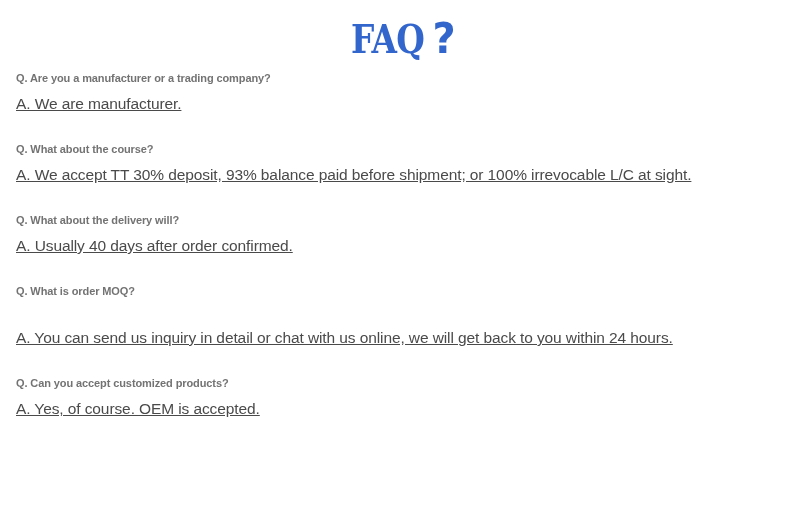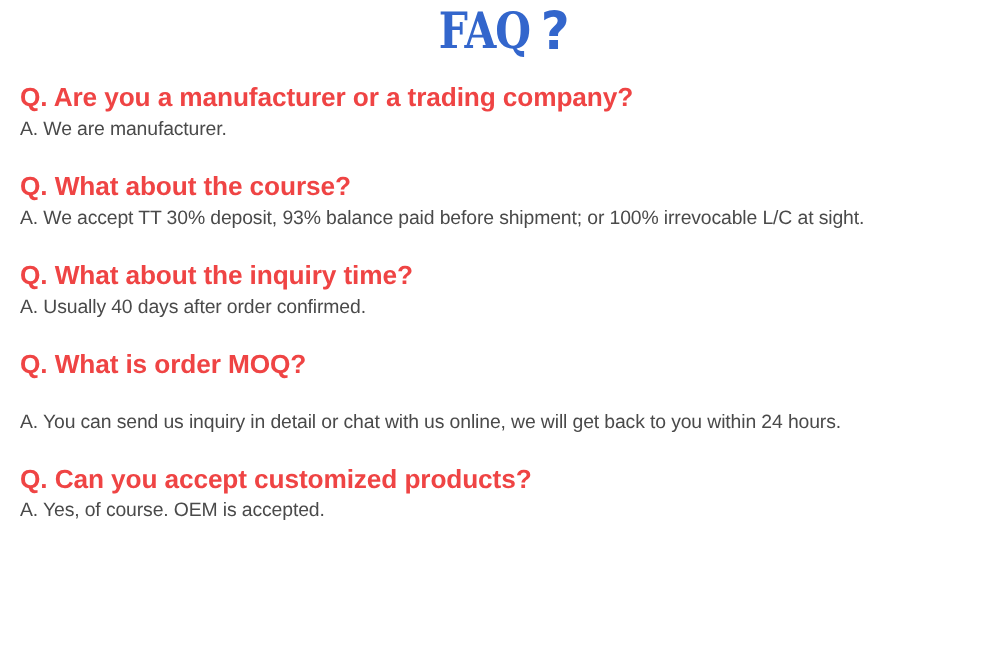--- a/index.html
+++ b/index.html
@@ -19,21 +19,21 @@
     width: 800px;
     height: 525px;
     background: #ffffff;
     box-sizing: border-box;
   }
 
   
   .faq-title {
     width: 100%;
     text-align: center;
-    padding-top: 2px;
+    padding-top: 16px;
     height: 56px;
     box-sizing: border-box;
     white-space: nowrap;
   }
   .faq-title-word {
     font-family: "DejaVu Serif", "Liberation Serif", serif;
     font-weight: bold;
     font-size: 40px;
     line-height: 46px;
     letter-spacing: -1px;
@@ -62,36 +62,37 @@
   }
 
   .qa-group {
     margin-bottom: 21px;
   }
   .qa-group:last-child {
     margin-bottom: 0;
   }
 
   .qa-question {
-    font-size: 21px;
+    font-size: 11px;
     font-weight: bold;
-    color: #ef4444;
+    color: #737373;
     line-height: 25px;
     margin: 0;
     letter-spacing: -0.1px;
   }
 
   .qa-answer {
     font-size: 15.5px;
     font-weight: normal;
     color: #4a4a4a;
     line-height: 25px;
     margin: 0;
     letter-spacing: -0.1px;
     max-width: 784px;
+    text-decoration: underline;
   }
 </style>
 </head>
 <body>
 
 <div class="faq-page">
 
   <div class="faq-title">
     <span class="faq-title-word">FAQ</span><span class="faq-title-mark">?</span>
   </div>
@@ -102,21 +103,21 @@
       <p class="qa-question">Q. Are you a manufacturer or a trading company?</p>
       <p class="qa-answer">A. We are manufacturer.</p>
     </div>
 
     <div class="qa-group">
       <p class="qa-question">Q. What about the course?</p>
       <p class="qa-answer">A. We accept TT 30% deposit, 93% balance paid before shipment; or 100% irrevocable L/C at sight.</p>
     </div>
 
     <div class="qa-group">
-      <p class="qa-question">Q. What about the inquiry time?</p>
+      <p class="qa-question">Q. What about the delivery will?</p>
       <p class="qa-answer">A. Usually 40 days after order confirmed.</p>
     </div>
 
     <div class="qa-group">
       <p class="qa-question">Q. What is order MOQ?</p>
     </div>
 
     <div class="qa-group">
       <p class="qa-answer">A. You can send us inquiry in detail or chat with us online, we will get back to you within 24 hours.</p>
     </div>

